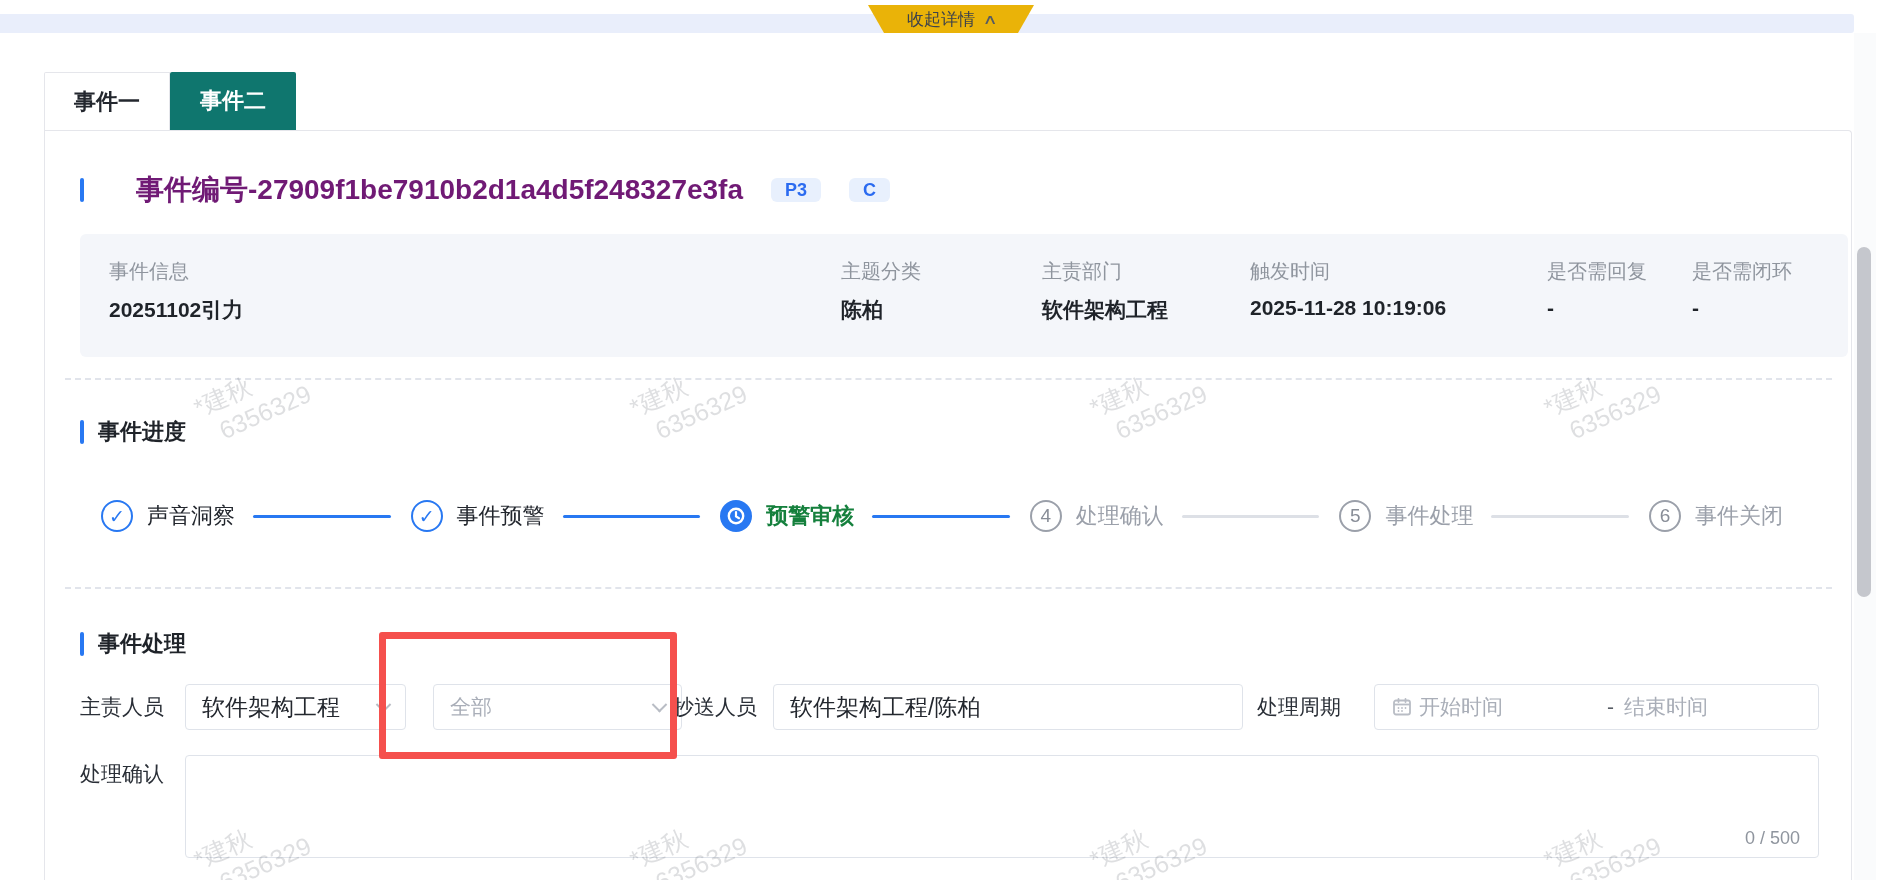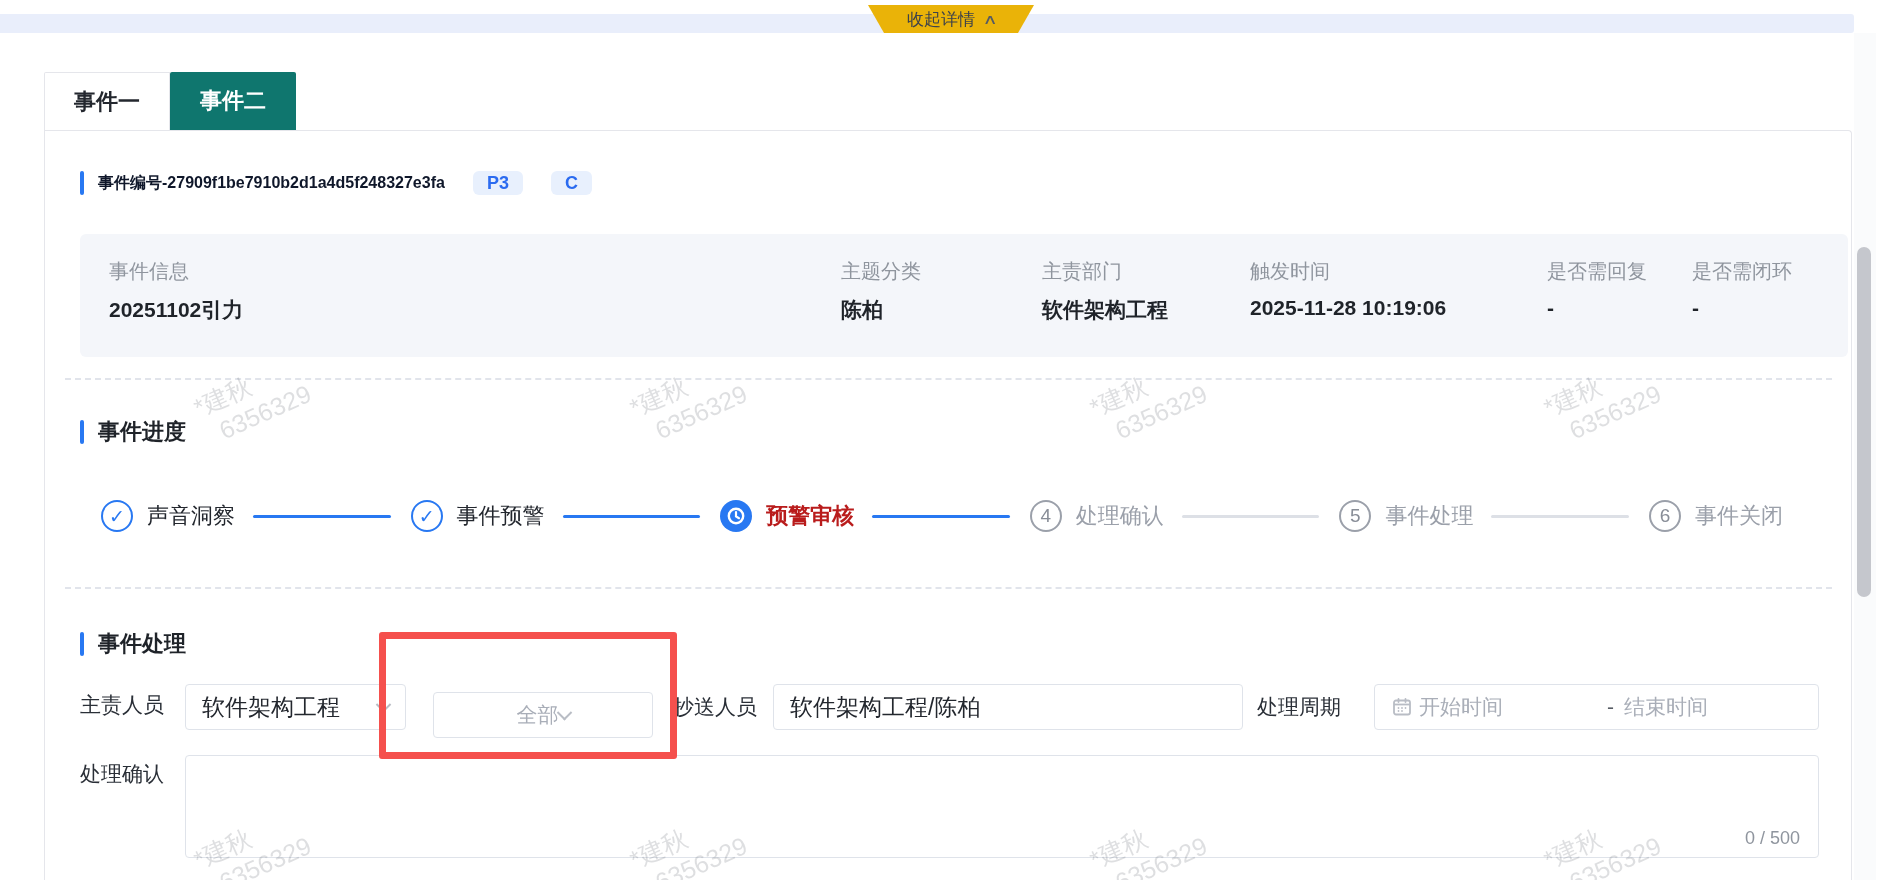--- a/index.html
+++ b/index.html
@@ -26,21 +26,21 @@
 
   
   .panel { position:absolute; left:44px; top:130px; width:1808px; height:750px;
            background:#fff; border:1px solid #e5e6eb; border-bottom:none; border-radius:0 4px 0 0; }
 
   .section-head { position:absolute; display:flex; align-items:center; gap:14px; }
   .blue-bar { width:4px; height:24px; background:#2878f2; border-radius:2px; }
   .section-title { font-size:22px; font-weight:bold; color:#1f2329; }
 
   .title-row { left:35px; top:40px; }
-  .evt-title { font-size:16px; font-weight:bold; color:#0f172a; letter-spacing:0; }
+  .evt-title { font-size:28px; font-weight:bold; color:#701a75; letter-spacing:0;margin-left:38px; }
   .badge { margin-left:14px; height:24px; padding:0 14px; background:#e8f0fd; color:#2b6bf0;
            font-size:18px; font-weight:600; border-radius:6px;
            display:inline-flex; align-items:center; justify-content:center; }
 
   
   .info { position:absolute; left:35px; top:103px; width:1768px; height:123px;
           background:#f4f6fa; border-radius:6px; }
   .info-col { position:absolute; top:0; }
   .info-label { position:absolute; top:24px; left:0; font-size:20px; color:#8f959e; white-space:nowrap; }
   .info-value { position:absolute; top:62px; left:0; font-size:21px; font-weight:600; color:#1f2329; white-space:nowrap; }
@@ -56,33 +56,33 @@
              display:flex; align-items:center; }
   .step { display:flex; align-items:center; flex:1; }
   .step:last-child { flex:0 0 auto; }
   .step-circle { width:32px; height:32px; border-radius:50%; flex:0 0 32px;
                  display:flex; align-items:center; justify-content:center; }
   .c-done { border:2px solid #2878f2; color:#2878f2; font-size:19px; font-weight:bold; background:#fff; }
   .c-current { background:#2878f2; }
   .c-pending { border:2px solid #9ba0aa; color:#888d97; font-size:19px; font-weight:500; background:#fff; }
   .step-label { margin:0 18px 0 14px; font-size:22px; white-space:nowrap; }
   .l-done { color:#23272e; font-weight:500; }
-  .l-current { color:#b91c1c; font-weight:bold; }
+  .l-current { color:#15803d; font-weight:bold; }
   .l-pending { color:#9ba0aa; }
   .step-line { flex:1; height:3px; border-radius:2px; margin-right:20px; }
   .line-blue { background:#2878f2; }
   .line-gray { background:#dde0e6; }
 
   
   .form-label { position:absolute; font-size:21px; color:#2a2f37; line-height:46px; white-space:nowrap; }
   .ctrl { position:absolute; height:46px; background:#fff; border:1px solid #dfe3ea; border-radius:4px;
           display:flex; align-items:center; padding:0 16px; font-size:23px; }
-  .lbl-owner { left:35px; top:553px;font-family:Liberation Mono, monospace; }
+  .lbl-owner { left:35px; top:553px; }
   .sel-dept  { left:140px; top:553px; width:221px; justify-content:space-between; cursor:pointer; }
-  .sel-all   { left:388px; top:553px; width:220px; justify-content:center; cursor:pointer;margin-top:8px; }
+  .sel-all   { left:388px; top:553px; width:249px; justify-content:space-between; cursor:pointer; }
   .lbl-cc    { left:628px; top:553px; }
   .inp-cc    { left:728px; top:553px; width:470px; }
   .lbl-period{ left:1212px; top:553px; }
   .daterange { left:1329px; top:553px; width:445px; gap:6px; cursor:pointer; }
   .sel-value { color:#23272e; }
   .placeholder { color:#a9aeb8; font-size:21px; }
   .chevron { width:11px; height:11px; border-right:2px solid #b9bdc5; border-bottom:2px solid #b9bdc5;
              transform:rotate(45deg) translate(-2px,-2px); flex:0 0 11px; }
   .dr-part { flex:1; text-align:left; white-space:nowrap; }
   .dr-sep { color:#565b63; font-size:21px; padding:0 4px; }

